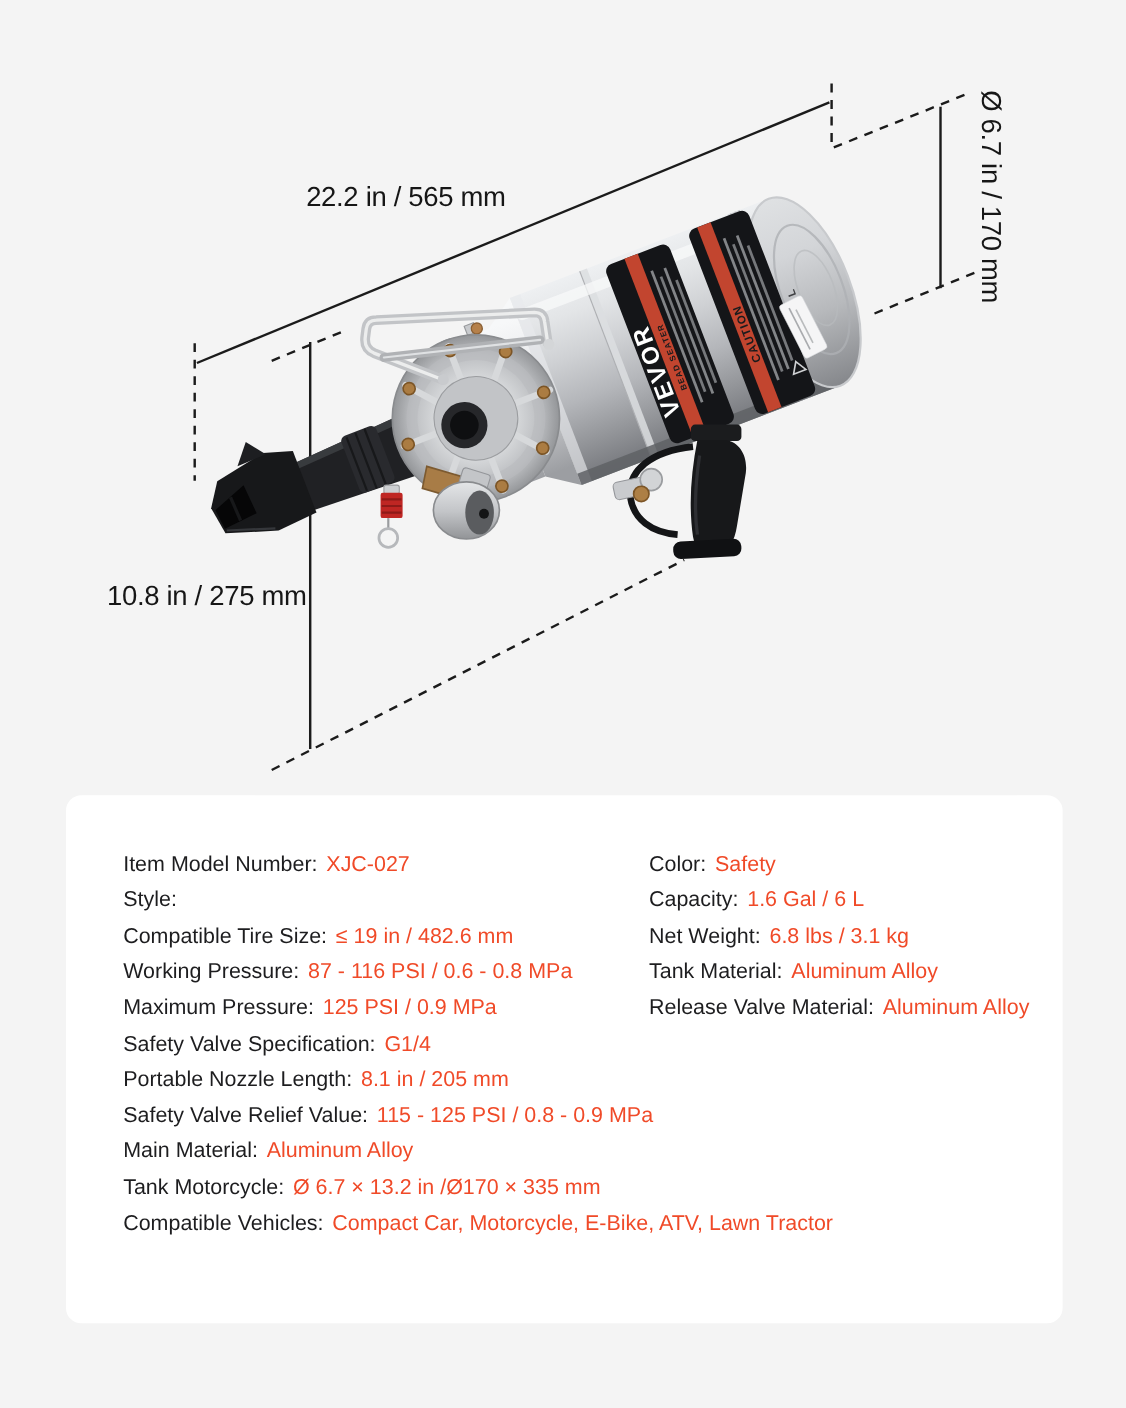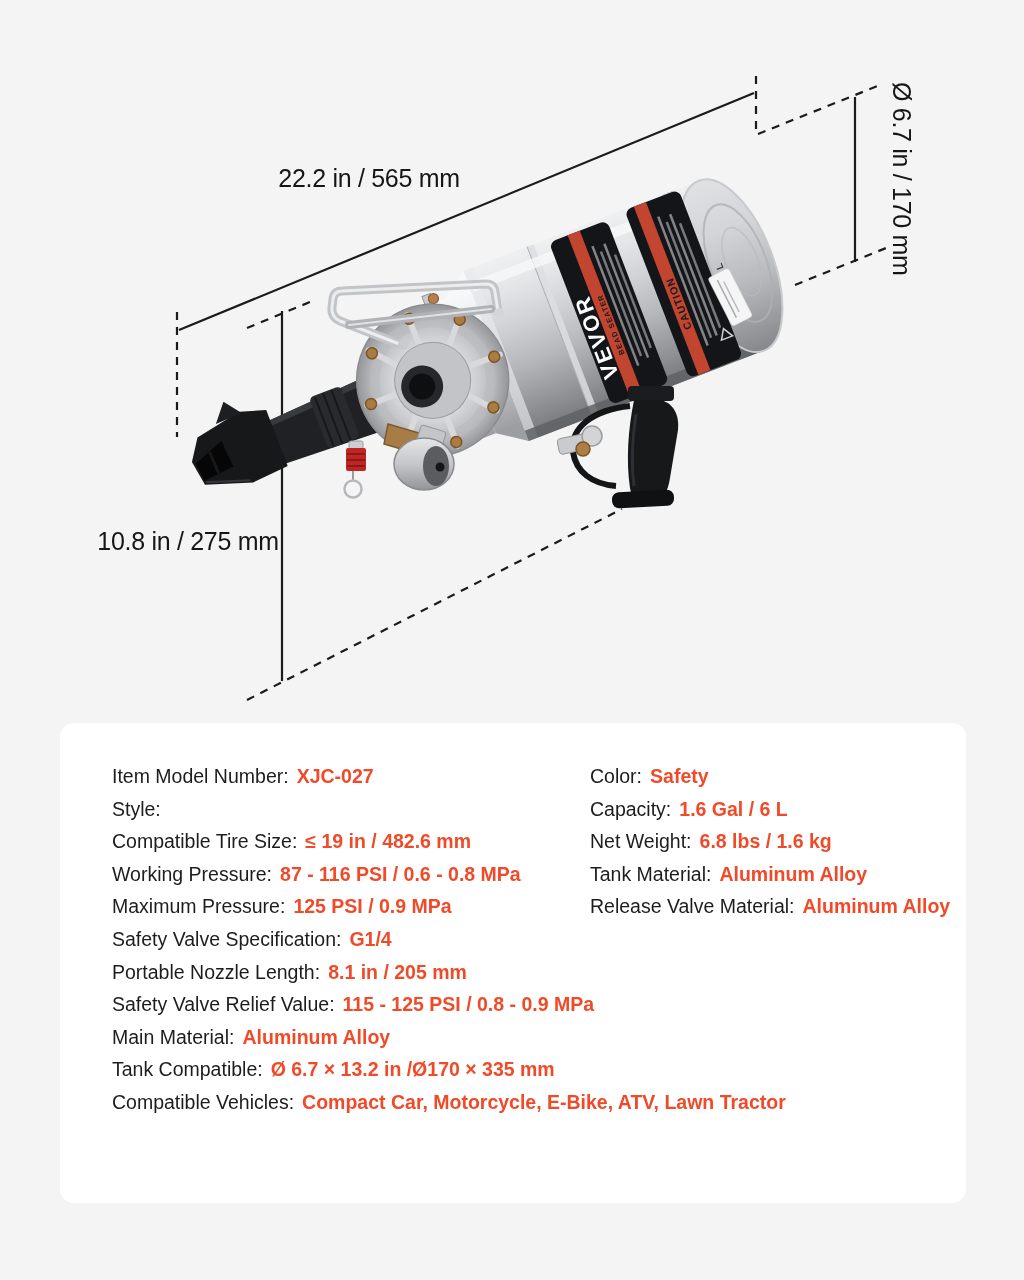--- a/index.html
+++ b/index.html
@@ -4,23 +4,23 @@
 <style>
   html,body{margin:0;padding:0;background:#f4f4f4;}
   .stage{position:relative;width:1024px;height:1280px;background:#f4f4f4;overflow:hidden;
          font-family:"Liberation Sans","DejaVu Sans",sans-serif;}
   .diagram{position:absolute;left:0;top:0;}
   .dim-text{font-family:"Liberation Sans","DejaVu Sans",sans-serif;font-size:25px;fill:#161616;letter-spacing:-0.3px;}
   .card{position:absolute;left:60px;top:723px;width:906px;height:480px;background:#ffffff;border-radius:14px;}
   .col{position:absolute;top:42px;}
   .col-left{left:52px;}
   .col-right{left:530px;}
-  .row{height:32.6px;display:flex;align-items:flex-start;font-size:19.5px;color:#1d1d1f;white-space:pre;}
+  .row{height:32.6px;display:flex;align-items:flex-end;font-size:19.5px;color:#1d1d1f;white-space:pre;}
   .lbl{font-weight:400;}
-  .val{color:var(--accent,#F04A28);font-weight:700;margin-left:8px;}
+  .val{color:var(--accent,#F04A28);font-weight:400;margin-left:8px;}
 </style>
 </head>
 <body>
 
 <div class="stage">
 
   <svg class="diagram" width="1024" height="723" viewBox="0 0 1024 723">
     <defs>
       <linearGradient id="gBody" x1="0" y1="-92" x2="0" y2="92" gradientUnits="userSpaceOnUse">
         <stop offset="0" stop-color="#eef0f2"></stop>
@@ -218,24 +218,24 @@
     <div class="col col-left">
       <div class="row"><span class="lbl">Item Model Number:</span><span class="val">XJC-027</span></div>
       <div class="row"><span class="lbl">Style:</span></div>
       <div class="row"><span class="lbl">Compatible Tire Size:</span><span class="val">≤ 19 in / 482.6 mm</span></div>
       <div class="row"><span class="lbl">Working Pressure:</span><span class="val">87 - 116 PSI / 0.6 - 0.8 MPa</span></div>
       <div class="row"><span class="lbl">Maximum Pressure:</span><span class="val">125 PSI / 0.9 MPa</span></div>
       <div class="row"><span class="lbl">Safety Valve Specification:</span><span class="val">G1/4</span></div>
       <div class="row"><span class="lbl">Portable Nozzle Length:</span><span class="val">8.1 in / 205 mm</span></div>
       <div class="row"><span class="lbl">Safety Valve Relief Value:</span><span class="val">115 - 125 PSI / 0.8 - 0.9 MPa</span></div>
       <div class="row"><span class="lbl">Main Material:</span><span class="val">Aluminum Alloy</span></div>
-      <div class="row"><span class="lbl">Tank Compatible:</span><span class="val">Ø 6.7 × 13.2 in /Ø170 × 335 mm</span></div>
+      <div class="row"><span class="lbl">Tank Motorcycle:</span><span class="val">Ø 6.7 × 13.2 in /Ø170 × 335 mm</span></div>
       <div class="row"><span class="lbl">Compatible Vehicles:</span><span class="val">Compact Car, Motorcycle, E-Bike, ATV, Lawn Tractor</span></div>
     </div>
     <div class="col col-right">
       <div class="row"><span class="lbl">Color:</span><span class="val">Safety</span></div>
       <div class="row"><span class="lbl">Capacity:</span><span class="val">1.6 Gal / 6 L</span></div>
-      <div class="row"><span class="lbl">Net Weight:</span><span class="val">6.8 lbs / 1.6 kg</span></div>
+      <div class="row"><span class="lbl">Net Weight:</span><span class="val">6.8 lbs / 3.1 kg</span></div>
       <div class="row"><span class="lbl">Tank Material:</span><span class="val">Aluminum Alloy</span></div>
       <div class="row"><span class="lbl">Release Valve Material:</span><span class="val">Aluminum Alloy</span></div>
     </div>
   </div>
 </div>
 
 </body></html>

